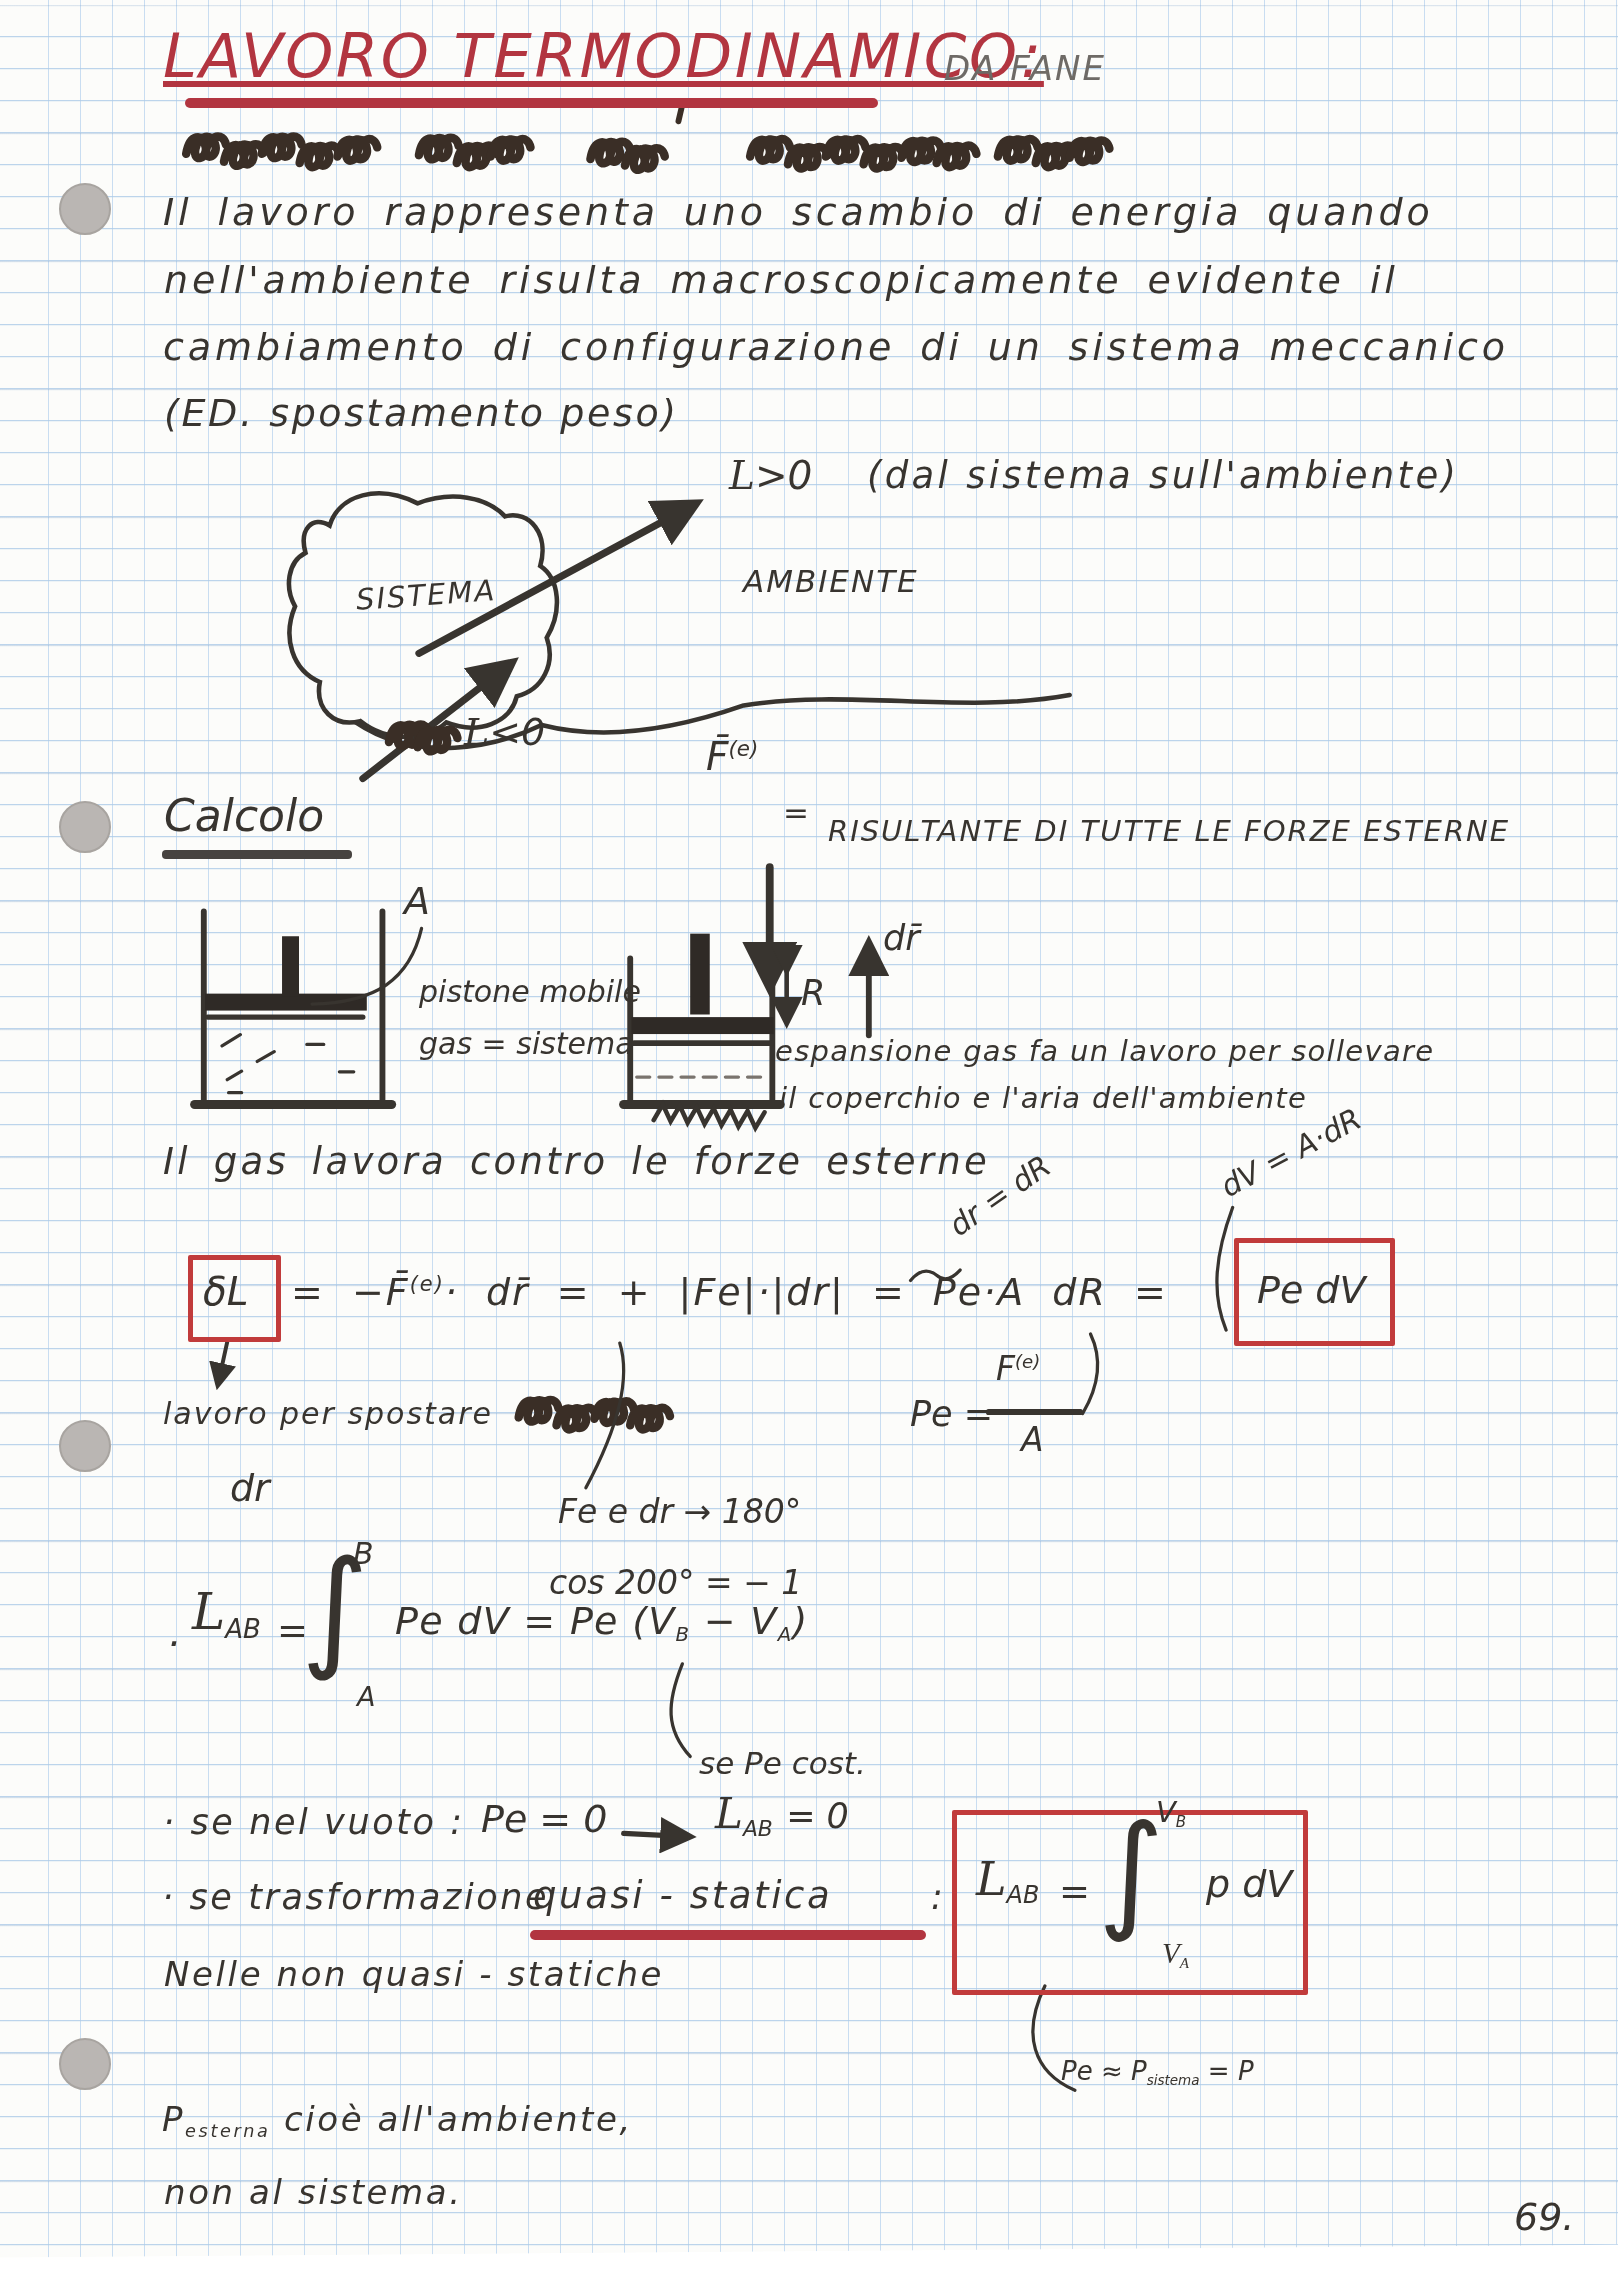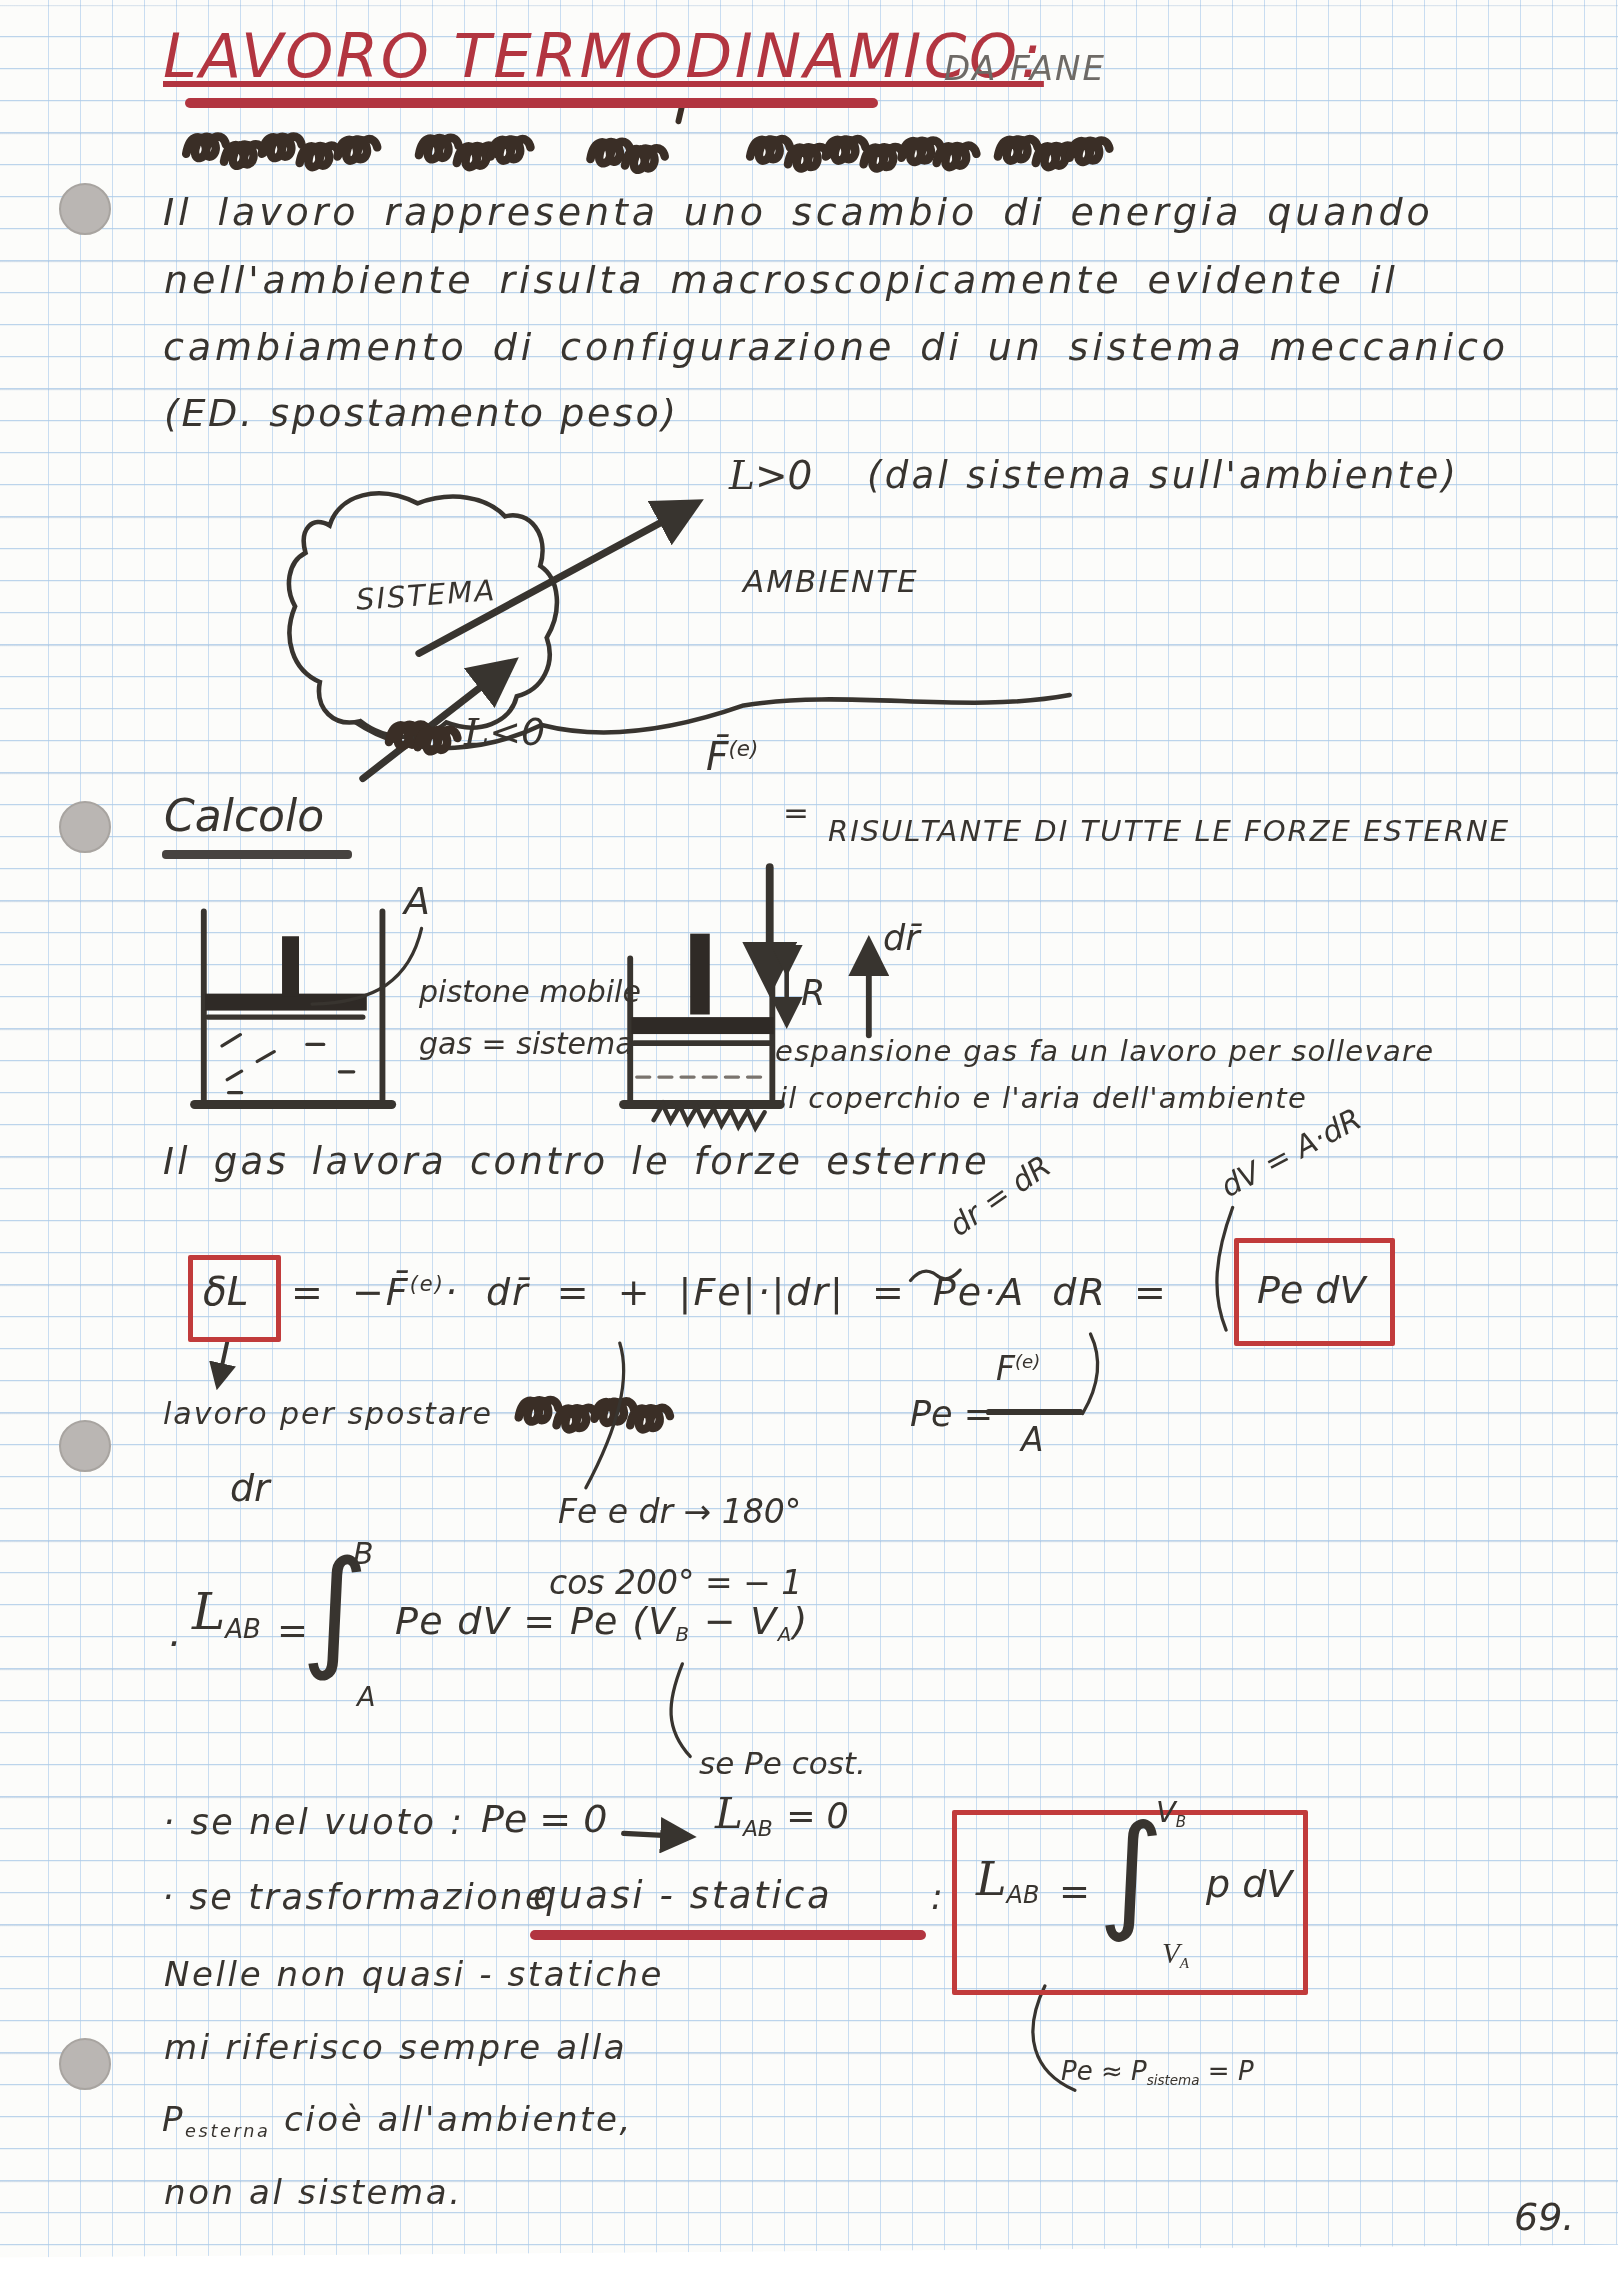--- a/index.html
+++ b/index.html
@@ -209,21 +209,20 @@
   <div class="hand integral" style="left:1098px;top:1808px;font-size:127px;">∫</div>
   <div class="hand" style="left:1156px;top:1795px;font-size:29px;">
     <span>V</span><span class="sub">B</span>
   </div>
   <div class="hand" style="left:1162px;top:1937px;font-size:29px;font-family:Liberation Serif, serif;">
     <span>V</span><span class="sub">A</span>
   </div>
   <div class="hand" style="left:1206px;top:1862px;font-size:38px;">p dV</div>
 
   <div class="hand" style="left:164px;top:1954px;font-size:34px;letter-spacing:2.6px;">Nelle non quasi - statiche</div>
-  <div class="hand" style="left:164px;top:2027px;font-size:34px;letter-spacing:2.6px;">mi riferisco sempre alla</div>
   <div class="hand" style="left:162px;top:2099px;font-size:34px;letter-spacing:2.6px;">
     <span>P</span><span class="sub">esterna</span><span> cioè all'ambiente,</span>
   </div>
   <div class="hand" style="left:164px;top:2172px;font-size:34px;letter-spacing:2.6px;">non al sistema.</div>
 
   <div class="hand" style="left:1061px;top:2056px;font-size:26px;">
     <span>Pe ≈ P</span><span class="sub">sistema</span><span> = P</span>
   </div>
 
   <div class="hand" style="left:1514px;top:2195px;font-size:38px;">69.</div>

